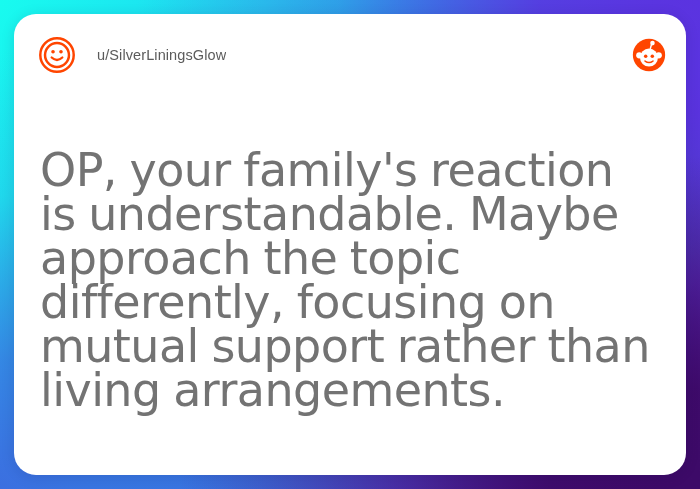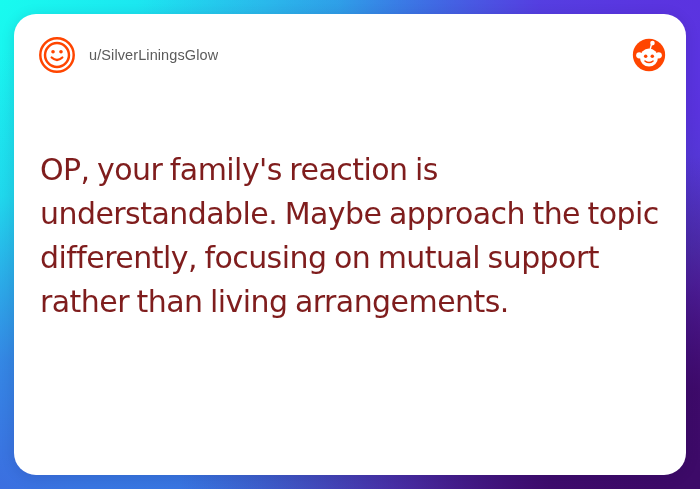--- a/index.html
+++ b/index.html
@@ -72,20 +72,21 @@
   }
 
   .author-name {
     font-size: 14.5px;
     color: #5b5b5b;
     letter-spacing: 0.1px;
     white-space: nowrap;
     overflow: hidden;
     text-overflow: ellipsis;
     font-family: "Liberation Sans", sans-serif;
+    margin-left: 8px;
   }
 
   .brand-logo {
     width: 34px;
     height: 34px;
     flex: 0 0 34px;
     display: block;
   }
 
   
@@ -93,23 +94,23 @@
     position: absolute;
     left: 26px;
     right: 26px;
     top: 134px;
     bottom: 18px;
   }
 
   .comment-text {
     margin: 0;
     font-family: "DejaVu Sans", "Liberation Sans", sans-serif;
-    font-size: 30px;
+    font-size: 46px;
     line-height: 44px;
-    color: #7f1d1d;
+    color: #737373;
     letter-spacing: -0.55px;
     word-spacing: -1.5px;
     font-weight: 400;
   }
 </style>
 </head>
 <body>
 
 <div id="stage">
 

